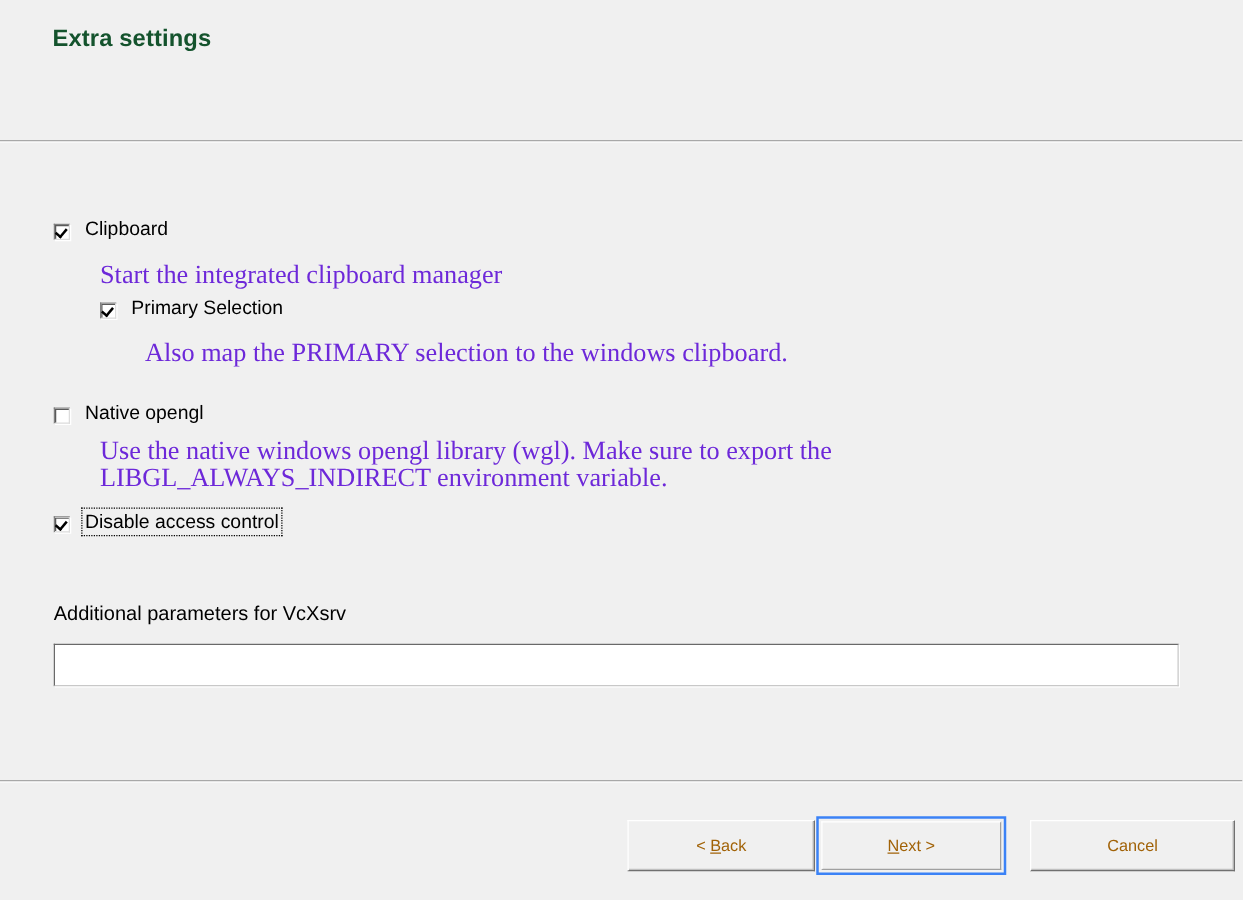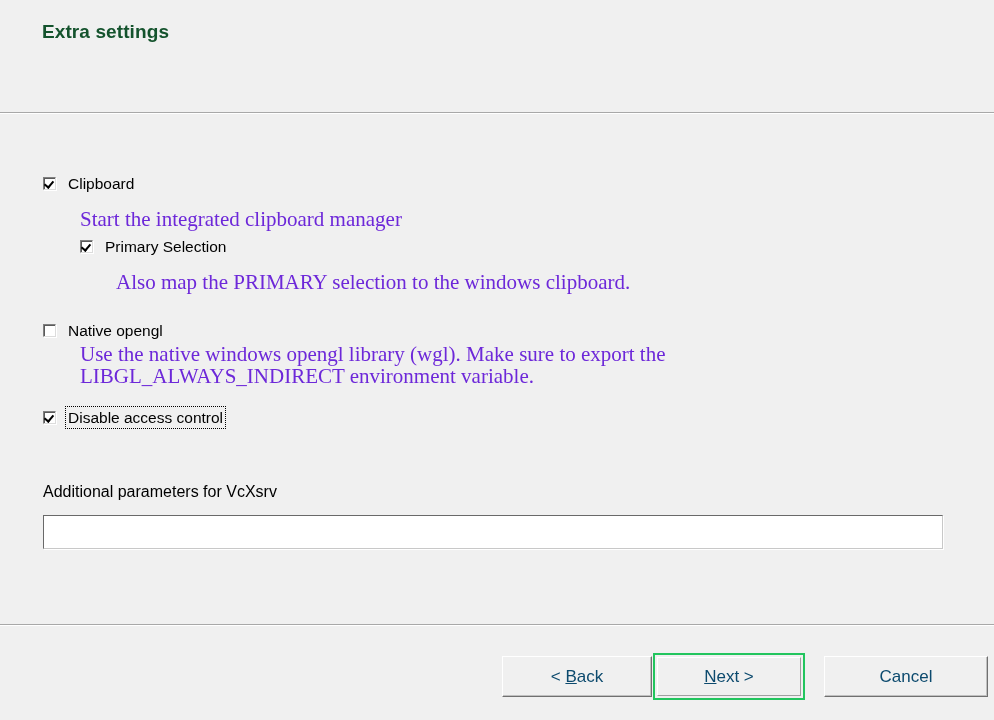--- a/index.html
+++ b/index.html
@@ -45,21 +45,21 @@
     position: absolute;
     left: 0;
     top: 112px;
     width: 994px;
     height: 512px;
   }
 
   .opt-row {
     position: absolute;
     display: flex;
-    align-items: flex-start;
+    align-items: center;
   }
 
   
   .checkbox {
     width: 13px;
     height: 13px;
     box-sizing: border-box;
     background: #ffffff;
     border-top: 1px solid #808080;
     border-left: 1px solid #808080;
@@ -130,40 +130,40 @@
     padding: 0 4px;
     outline: none;
   }
 
   
   .btn {
     position: absolute;
     box-sizing: border-box;
     background: #f0f0f0;
     font-family: "Liberation Sans", sans-serif;
-    font-size: 17px;
-    color: #0c4a6e;
+    font-size: 13px;
+    color: #a16207;
     border-top: 1px solid #ffffff;
     border-left: 1px solid #ffffff;
     border-right: 1px solid #707070;
     border-bottom: 1px solid #707070;
     box-shadow: inset -1px -1px 0 #c0c0c0;
     display: flex;
     align-items: center;
     justify-content: center;
     cursor: default;
     padding: 0;
   }
   .btn-back   { left: 502px; top: 656px; width: 150px; height: 41px; }
   .btn-cancel { left: 824px; top: 656px; width: 164px; height: 41px; }
 
   
   .btn-default {
     left: 653px; top: 653px; width: 152px; height: 47px;
-    border: 2px solid #22c55e;
+    border: 2px solid #3b82f6;
     box-shadow: none;
     background: #f0f0f0;
     padding: 2px;
   }
   .btn-default .btn-inner {
     width: 100%;
     height: 100%;
     box-sizing: border-box;
     background: #f0f0f0;
     border-top: 1px solid #ffffff;
@@ -193,21 +193,21 @@
   <div class="opt-row" style="left:80px; top:124px;">
     <span class="checkbox checked"></span>
     <span class="opt-label">Primary Selection</span>
   </div>
   <div class="opt-desc" style="left:116px; top:159px;">Also map the PRIMARY selection to the windows clipboard.</div>
 
   <div class="opt-row" style="left:43px; top:196px;margin-top:12px;">
     <span class="checkbox"></span>
     <span class="opt-label">Native opengl</span>
   </div>
-  <div class="opt-desc" style="left:80px; top:231px;">Use the native windows opengl library (wgl). Make sure to export the
+  <div class="opt-desc" style="left:80px; top:237px;">Use the native windows opengl library (wgl). Make sure to export the
 LIBGL_ALWAYS_INDIRECT environment variable.</div>
 
   <div class="opt-row" style="left:43px; top:295px;">
     <span class="checkbox checked"></span>
     <span class="opt-label focused">Disable access control</span>
   </div>
 
 </div>
 
 <div class="field-label">Additional parameters for VcXsrv</div>

